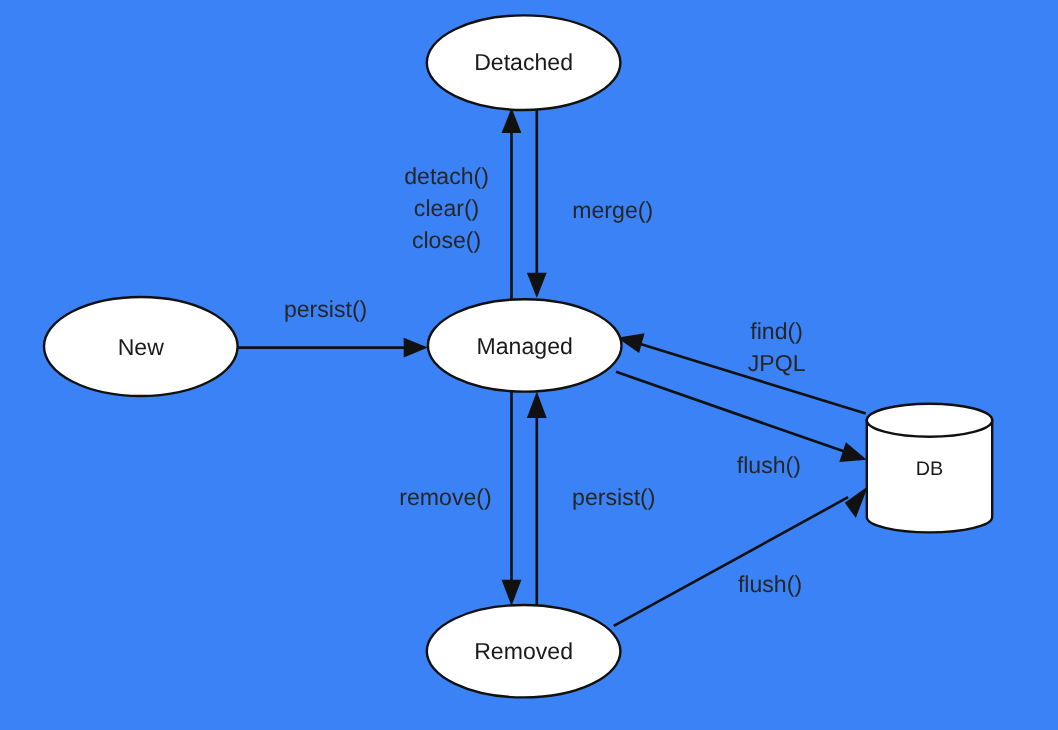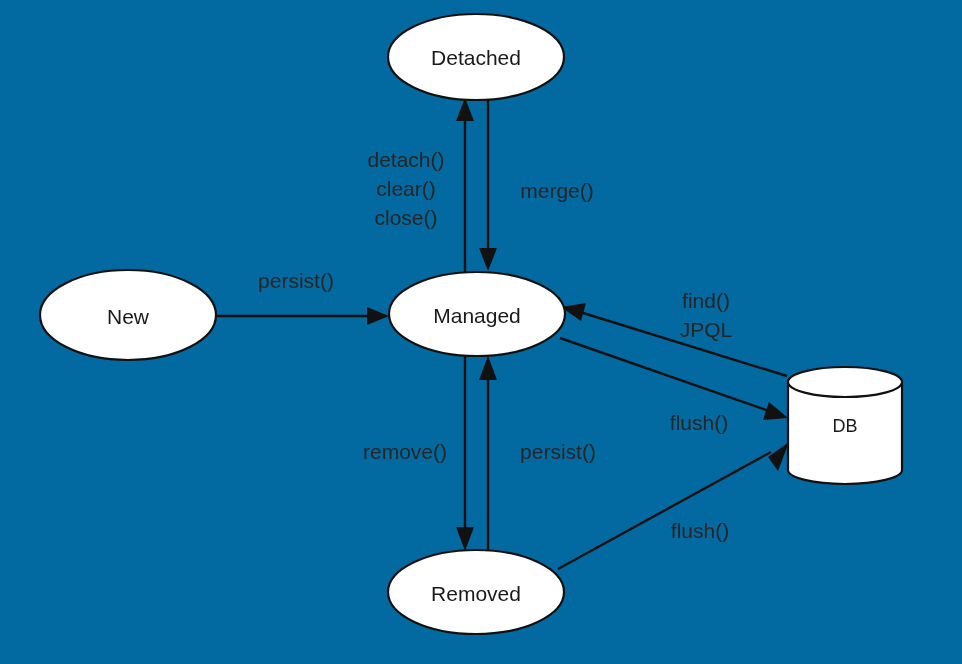--- a/index.html
+++ b/index.html
@@ -7,21 +7,21 @@
     padding: 0;
     background: #ffffff;
   }
   body {
     font-family: "Liberation Sans", sans-serif;
   }
   #canvas {
     position: relative;
     width: 962px;
     height: 664px;
-    background: #0369a1;
+    background: #3b82f6;
     overflow: hidden;
   }
   #diagram-svg {
     position: absolute;
     left: 0;
     top: 0;
     width: 962px;
     height: 664px;
   }
   .node-text {

